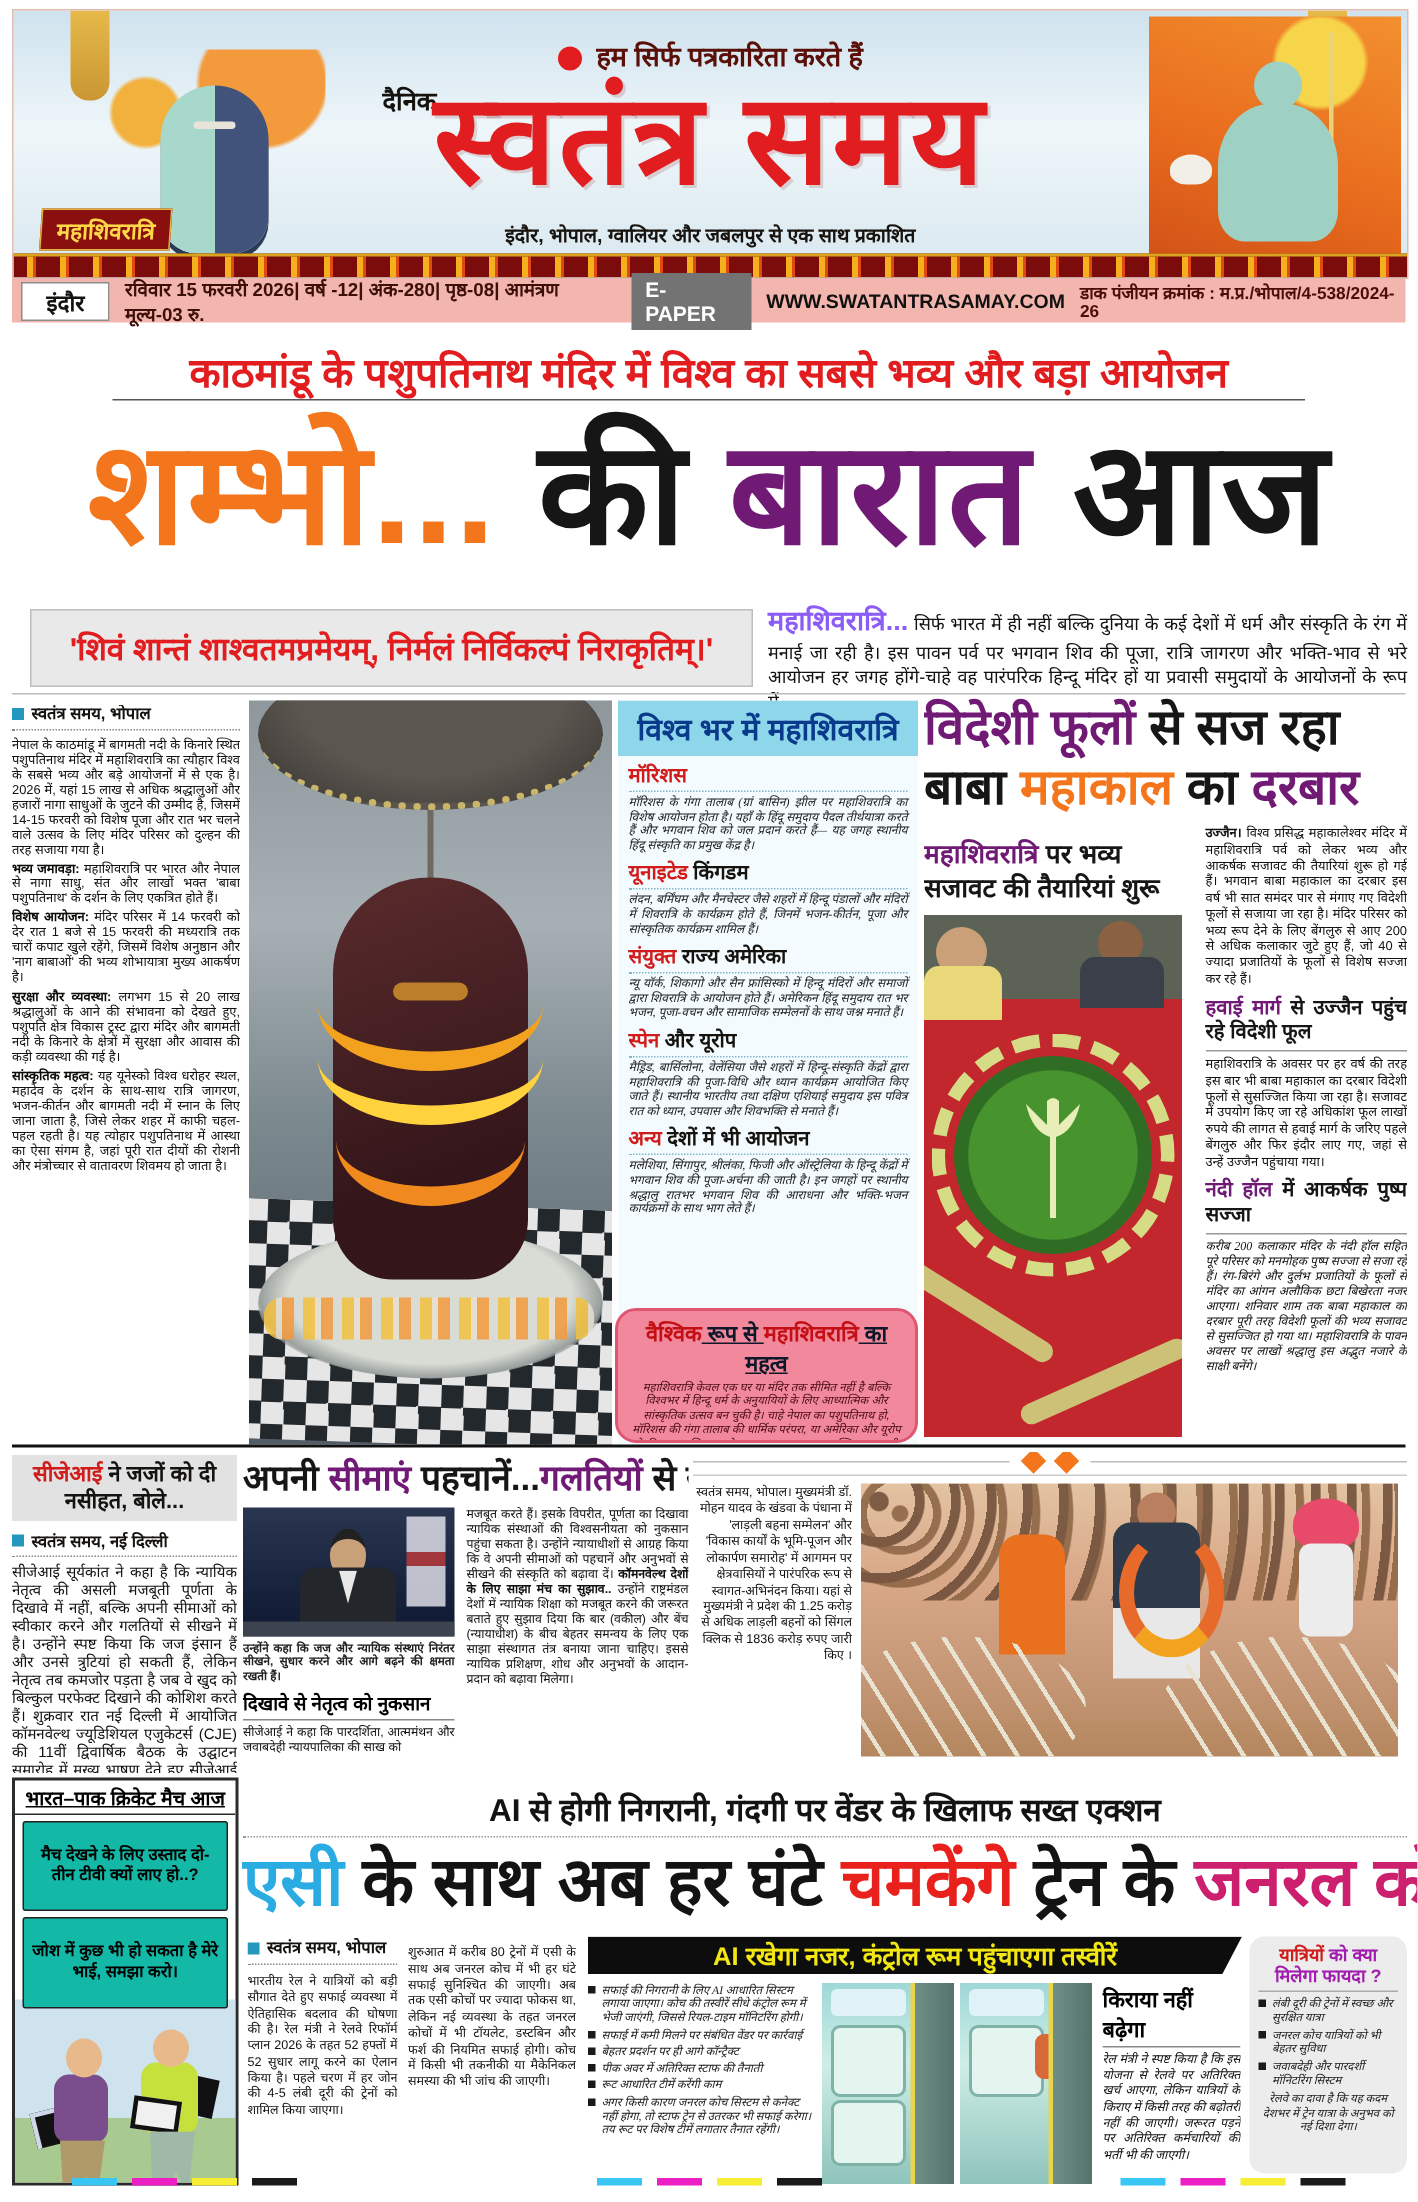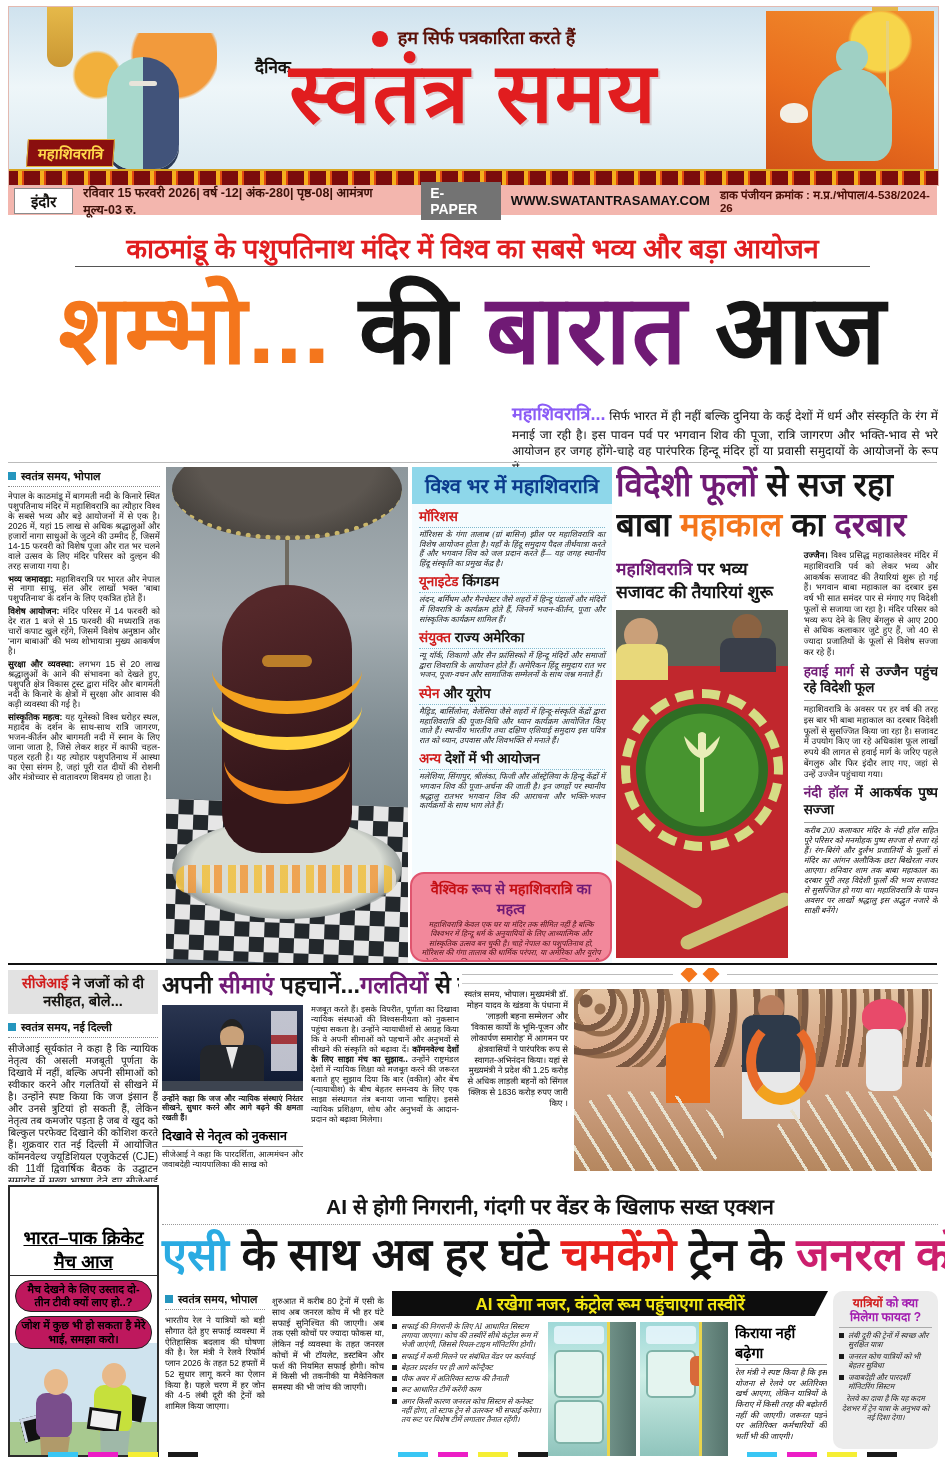--- a/index.html
+++ b/index.html
@@ -70,21 +70,21 @@
   .pm-petals{left:10px;bottom:70px;width:220px;height:28px;background:repeating-linear-gradient(90deg,#f2c03e 0 8px,#e8e0d0 8px 12px,#f29a3c 12px 20px,rgba(0,0,0,0) 20px 26px);border-radius:12px;opacity:.85;}
 
   .col-world{left:412px;top:467px;width:200px;height:496px;background:#f4fbfe;overflow:hidden;}
   .world-title{background:#8ed7ea;color:#0a3a8c;font-weight:900;font-size:20px;text-align:center;padding:5px 2px;}
   .wsec{padding:3px 7px 1px 7px;}
   .wsec .wh{font-weight:900;font-size:13.5px;border-bottom:1px dotted #7fb8cc;padding-bottom:2px;margin-bottom:2px;}
   .wh .r{color:#d11c1c;} .wh .k{color:#15130f;}
   .wsec .wb{font-size:8px;line-height:1.2;color:#222;font-style:italic;}
   .sig-box{left:410px;top:872px;width:202px;height:90px;background:#f2889b;border:2px solid #e0556f;border-radius:14px;box-sizing:border-box;padding:4px 8px;overflow:hidden;}
   .sig-title{text-align:center;font-weight:900;font-size:14.5px;}
-  .sig-title .r{color:#c40f14;} .sig-title .k{color:#701a75;}
+  .sig-title .r{color:#c40f14;} .sig-title .k{color:#0f172a;text-decoration:underline;}
   .sig-body{font-size:7.6px;line-height:1.25;color:#4a0d12;text-align:center;font-style:italic;margin-top:2px;}
 
   .col-mahakal{left:616px;top:465px;width:322px;height:498px;overflow:hidden;}
   .mk-h{font-weight:900;font-size:33px;line-height:1.2;white-space:nowrap;}
   .mk-sub{font-weight:900;font-size:17.5px;line-height:1.3;margin-top:8px;}
   .mk-cols{display:flex;gap:8px;margin-top:6px;}
   .mk-left{width:190px;}
   .mk-right{width:142px;font-size:8.6px;line-height:1.25;color:#111;}
   .mk-right .sh{font-weight:900;font-size:13.5px;line-height:1.25;margin:6px 0 3px 0;border-bottom:1px solid #999;padding-bottom:3px;}
   .mk-right .it{font-style:italic;font-family:"Liberation Serif","DejaVu Serif",serif;font-size:8px;}
@@ -132,22 +132,22 @@
   .cm-man-head{left:184px;top:6px;width:26px;height:26px;background:#b97f5e;border-radius:50%;}
   .cm-garl{left:172px;top:30px;width:50px;height:66px;border:8px solid rgba(0,0,0,0);border-bottom:12px solid #f2a21e;border-left:10px solid #e86a2a;border-right:10px solid #e86a2a;border-radius:50%;}
   .cm-turban1{left:288px;top:10px;width:44px;height:34px;background:#e84a6a;border-radius:50% 50% 40% 40%;}
   .cm-turbanman{left:292px;top:40px;width:36px;height:62px;background:#ececec;border-radius:8px;}
   .cm-lady{left:92px;top:34px;width:44px;height:80px;background:#e8701e;border-radius:14px 14px 0 0;}
   .cm-dhol{bottom:-16px;width:168px;height:96px;background:radial-gradient(ellipse at 40% 40%,#c07a34,#7c4a1a 80%);border-radius:50%;background-image:repeating-linear-gradient(58deg,rgba(0,0,0,0) 0 16px,#e8e2d0 16px 19px);}
   .d1{left:-18px;} .d2{right:-10px;}
 
   
   .cartoon{left:8px;top:1185px;width:151px;height:272px;border:2px solid #2b2b2b;box-sizing:border-box;overflow:hidden;background:#fff;}
-  .cart-title{font-weight:900;font-size:18px;text-align:center;text-decoration:underline;border-bottom:1.5px solid #2b2b2b;padding:2px 0;margin-top:36px;}
-  .bubble{background:#be185d;border:1.5px solid #222;border-radius:16px;font-weight:bold;font-size:11px;text-align:center;padding:2px 4px;line-height:1.2;margin:4px 5px 0 5px;position:relative;z-index:2;}
+  .cart-title{font-weight:900;font-size:13px;text-align:center;text-decoration:underline;border-bottom:1.5px solid #2b2b2b;padding:2px 0;}
+  .bubble{background:#14b8a6;border:1.5px solid #222;border-radius:2px;font-weight:bold;font-size:11px;text-align:center;padding:16px 4px;line-height:1.2;margin:4px 5px 0 5px;position:relative;z-index:2;}
   .cart-art{position:relative;height:152px;margin-top:-6px;background:linear-gradient(180deg,#cfe3ee 0 52%,#a8c98f 52% 100%);}
   .fig{position:absolute;}
   .f1-body{left:26px;top:50px;width:36px;height:46px;background:#7a4e8c;border-radius:10px;}
   .f1-head{left:34px;top:26px;width:24px;height:26px;background:#e8b98a;border-radius:50%;}
   .f1-tv{left:12px;top:72px;width:34px;height:24px;background:#111;transform:rotate(-14deg);box-shadow:inset 3px 3px 0 #cfd8e8;}
   .f1-legs{left:30px;top:94px;width:30px;height:40px;background:#b09a6a;clip-path:polygon(0 0,100% 0,82% 100%,58% 60%,30% 100%,8% 100%);}
   .f2-body{left:84px;top:42px;width:38px;height:48px;background:#c6e03c;border-radius:10px;}
   .f2-head{left:92px;top:20px;width:24px;height:25px;background:#e8b98a;border-radius:50%;}
   .f2-tv{left:78px;top:66px;width:32px;height:22px;background:#f0f0f0;border:3px solid #111;box-sizing:border-box;transform:rotate(8deg);}
   .f2-tv2{left:116px;top:52px;width:18px;height:26px;background:#111;transform:rotate(12deg);}
@@ -200,35 +200,37 @@
     </div>
     <div class="abs mast-right">
       <div class="abs mast-trident"></div>
       <div class="abs mast-head2"></div>
       <div class="abs mast-sit"></div>
       <div class="abs mast-bull"></div>
     </div>
     <div class="abs mast-daily">दैनिक</div>
     <div class="abs mast-tagline"><span class="sun-dot"></span><span>हम सिर्फ पत्रकारिता करते हैं</span></div>
     <div class="abs mast-title">स्वतंत्र समय</div>
+    <div class="abs mast-subtitle">इंदौर, भोपाल, ग्वालियर और जबलपुर से एक साथ प्रकाशित</div>
     <div class="abs mast-badge">महाशिवरात्रि</div>
     <div class="abs diya-strip"></div>
   </div>
 
   <div class="abs datebar">
     <span class="city-box">इंदौर</span>
     <span class="date-info">रविवार 15 फरवरी 2026|  वर्ष -12|  अंक-280|  पृष्ठ-08|  आमंत्रण मूल्य-03 रु.</span>
     <span class="epaper">E- PAPER</span>
     <span class="site">WWW.SWATANTRASAMAY.COM</span>
     <span class="reg">डाक पंजीयन क्रमांक : म.प्र./भोपाल/4-538/2024-26</span>
   </div>
 
   <div class="abs kicker">काठमांडू के पशुपतिनाथ मंदिर में विश्व का सबसे भव्य और बड़ा आयोजन</div>
   <div class="abs rule1"></div>
   <div class="abs headline"><span class="hl-orange">शम्भो...</span><span class="hl-black"> की </span><span class="hl-red">बारात</span><span class="hl-black"> आज</span></div>
+  <div class="abs quote-box">'शिवं शान्तं शाश्वतमप्रमेयम्, निर्मलं निर्विकल्पं निराकृतिम्।'</div>
   <div class="abs intro jt"><b class="lead">महाशिवरात्रि...</b> <span>सिर्फ भारत में ही नहीं बल्कि दुनिया के कई देशों में धर्म और संस्कृति के रंग में मनाई जा रही है। इस पावन पर्व पर भगवान शिव की पूजा, रात्रि जागरण और भक्ति-भाव से भरे आयोजन हर जगह होंगे-चाहे वह पारंपरिक हिन्दू मंदिर हों या प्रवासी समुदायों के आयोजनों के रूप में...</span></div>
   <div class="abs rule2"></div>
 
   <div class="abs col-nepal jt">
     <div class="byline">
         <span class="bsq"></span>
         <span>स्वतंत्र समय, भोपाल</span>
       </div>
     <p>नेपाल के काठमांडू में बागमती नदी के किनारे स्थित पशुपतिनाथ मंदिर में महाशिवरात्रि का त्यौहार विश्व के सबसे भव्य और बड़े आयोजनों में से एक है। 2026 में, यहां 15 लाख से अधिक श्रद्धालुओं और हजारों नागा साधुओं के जुटने की उम्मीद है, जिसमें 14-15 फरवरी को विशेष पूजा और रात भर चलने वाले उत्सव के लिए मंदिर परिसर को दुल्हन की तरह सजाया गया है।</p>
     <p><b>भव्य जमावड़ा:</b><span> महाशिवरात्रि पर भारत और नेपाल से नागा साधु, संत और लाखों भक्त 'बाबा पशुपतिनाथ' के दर्शन के लिए एकत्रित होते हैं।</span></p>

